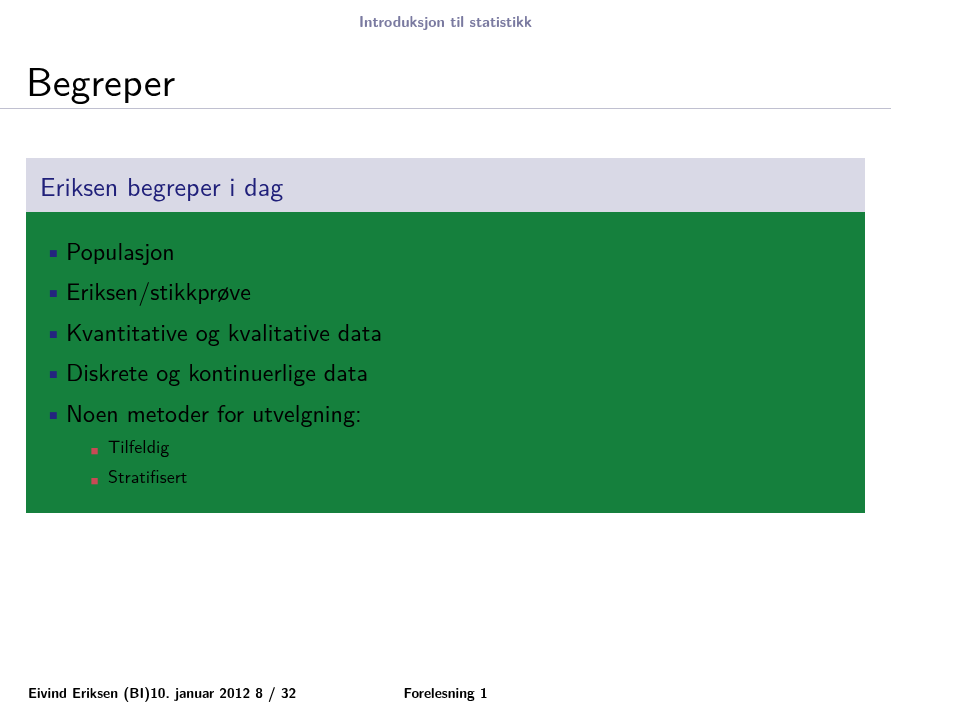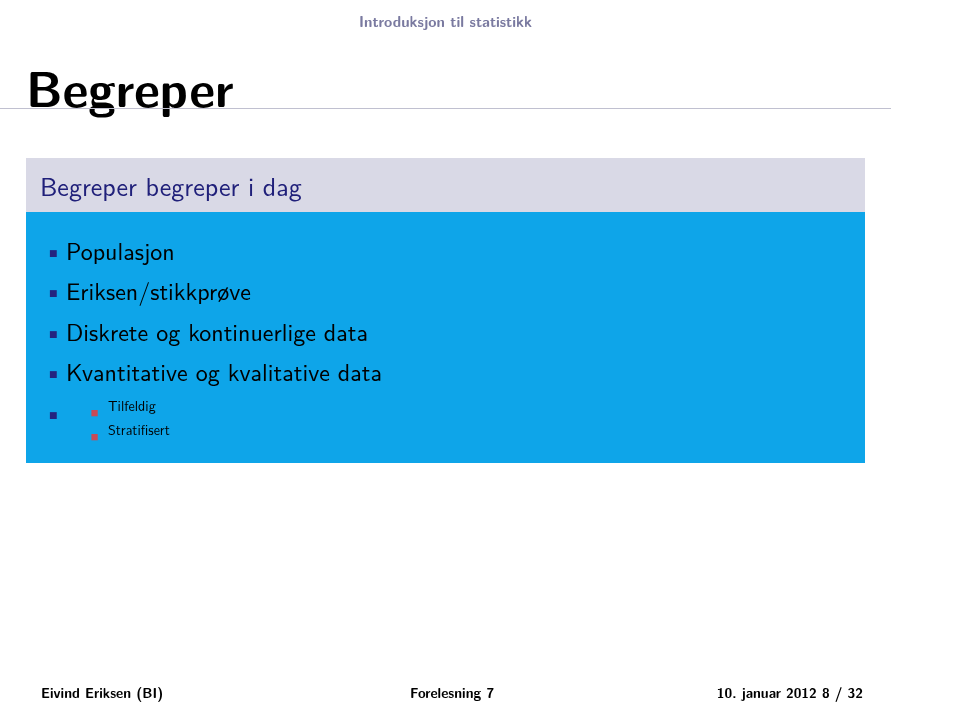--- a/index.html
+++ b/index.html
@@ -25,23 +25,23 @@
     width: 100%;
     text-align: center;
     font-size: 15px;
     font-weight: 700;
     color: #7a7aa0;
   }
   .frame-title {
     position: absolute;
     top: 50px;
     left: 26px;
-    font-size: 50px;
+    font-size: 40px;
     color: #000;
-    font-weight: 700;
+    font-weight: 400;
   }
   .frame-title-rule {
     position: absolute;
     top: 108px;
     left: 0;
     width: 100%;
     height: 1px;
     background: #c0c0d0;
   }
   .block {
@@ -51,21 +51,21 @@
     right: 26px;
   }
   .block-title-band {
     background: #d9d9e6;
     color: #20207a;
     font-size: 26px;
     padding: 8px 14px 8px 14px;
     border-radius: 0;
   }
   .block-body {
-    background: #0ea5e9;
+    background: #15803d;
     padding: 14px 14px 16px 14px;
   }
   ul.outer {
     list-style: none;
     margin: 0;
     padding: 0;
     font-size: 24px;
     color: #000;
   }
   ul.outer > li {
@@ -84,42 +84,40 @@
   }
   ul.inner {
     list-style: none;
     margin: 4px 0 0 0;
     padding: 0;
   }
   ul.inner > li {
     position: relative;
     padding-left: 24px;
     margin: 6px 0 6px 18px;
-    font-size: 14px;
+    font-size: 18px;
   }
   ul.inner > li::before {
     content: "•";
     position: absolute;
     left: 2px;
     top: 0;
     color: #c84a55;
     font-size: 22px;
   }
   .footer {
     position: absolute;
     left: 0;
     right: 0;
     bottom: 18px;
     display: flex;
-    justify-content: space-between;
     font-size: 14px;
     font-weight: 700;
     color: #000;
     padding: 0 28px;
-    margin-left: 13px;
   }
   .footer .center {
     position: absolute;
     left: 0;
     right: 0;
     text-align: center;
   }
   .footer .left, .footer .right {
     position: relative;
     z-index: 1;
@@ -129,36 +127,37 @@
 <body>
 
 <div class="slide">
 
   <div class="nav-line">Introduksjon til statistikk</div>
 
   <div class="frame-title">Begreper</div>
   <div class="frame-title-rule"></div>
 
   <div class="block">
-    <div class="block-title-band">Begreper begreper i dag</div>
+    <div class="block-title-band">Eriksen begreper i dag</div>
     <div class="block-body">
       <ul class="outer">
         <li><span>Populasjon</span></li>
         <li><span>Eriksen/stikkprøve</span></li>
+        <li><span>Kvantitative og kvalitative data</span></li>
         <li><span>Diskrete og kontinuerlige data</span></li>
-        <li><span>Kvantitative og kvalitative data</span></li>
         <li>
+          <span>Noen metoder for utvelgning:</span>
           <ul class="inner">
             <li><span>Tilfeldig</span></li>
             <li><span>Stratifisert</span></li>
           </ul>
         </li>
       </ul>
     </div>
   </div>
 
   <div class="footer">
     <div class="left">Eivind Eriksen (BI)</div>
-    <div class="center">Forelesning 7</div>
+    <div class="center">Forelesning 1</div>
     <div class="right">10. januar 2012     8 / 32</div>
   </div>
 
 </div>
 
 </body></html>

